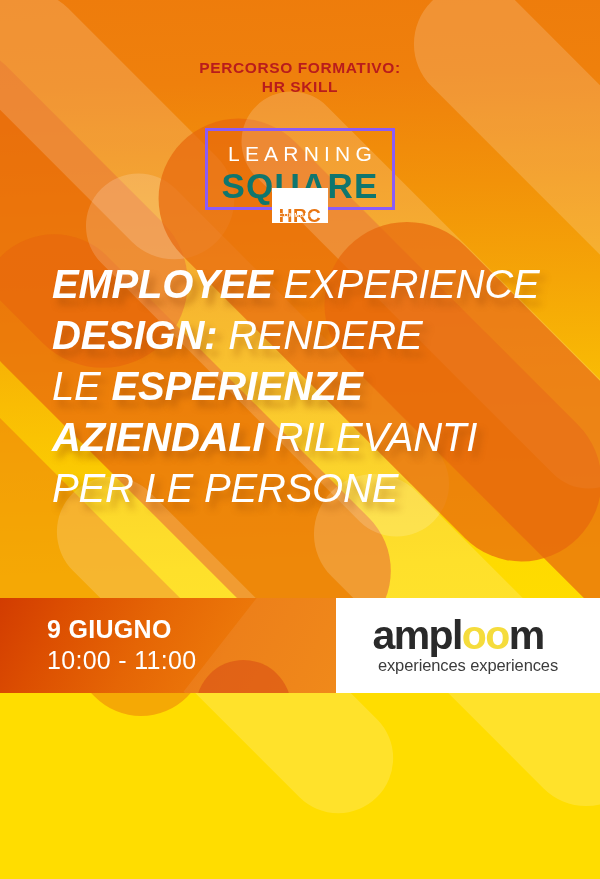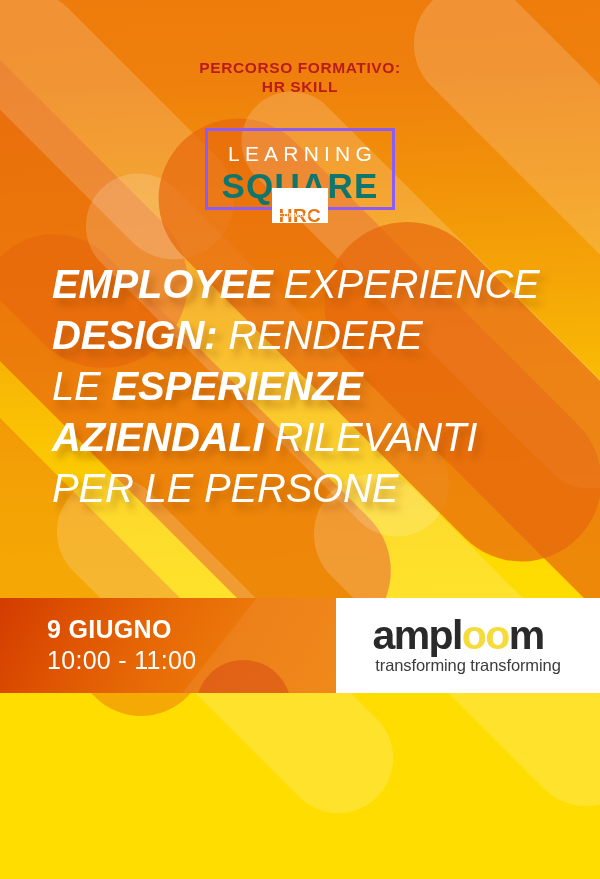--- a/index.html
+++ b/index.html
@@ -288,16 +288,16 @@
     <div class="date-text">
       <div class="date-day">9 GIUGNO</div>
       <div class="date-hours">10:00 - 11:00</div>
     </div>
   </div>
 
   <div class="logo-panel">
     <div class="amploom-word">
       <span>ampl</span><span class="oo">oo</span><span>m</span>
     </div>
-    <div class="amploom-tag">transforming transforming</div>
+    <div class="amploom-tag">experiences experiences</div>
   </div>
 
 </div>
 
 </body></html>

